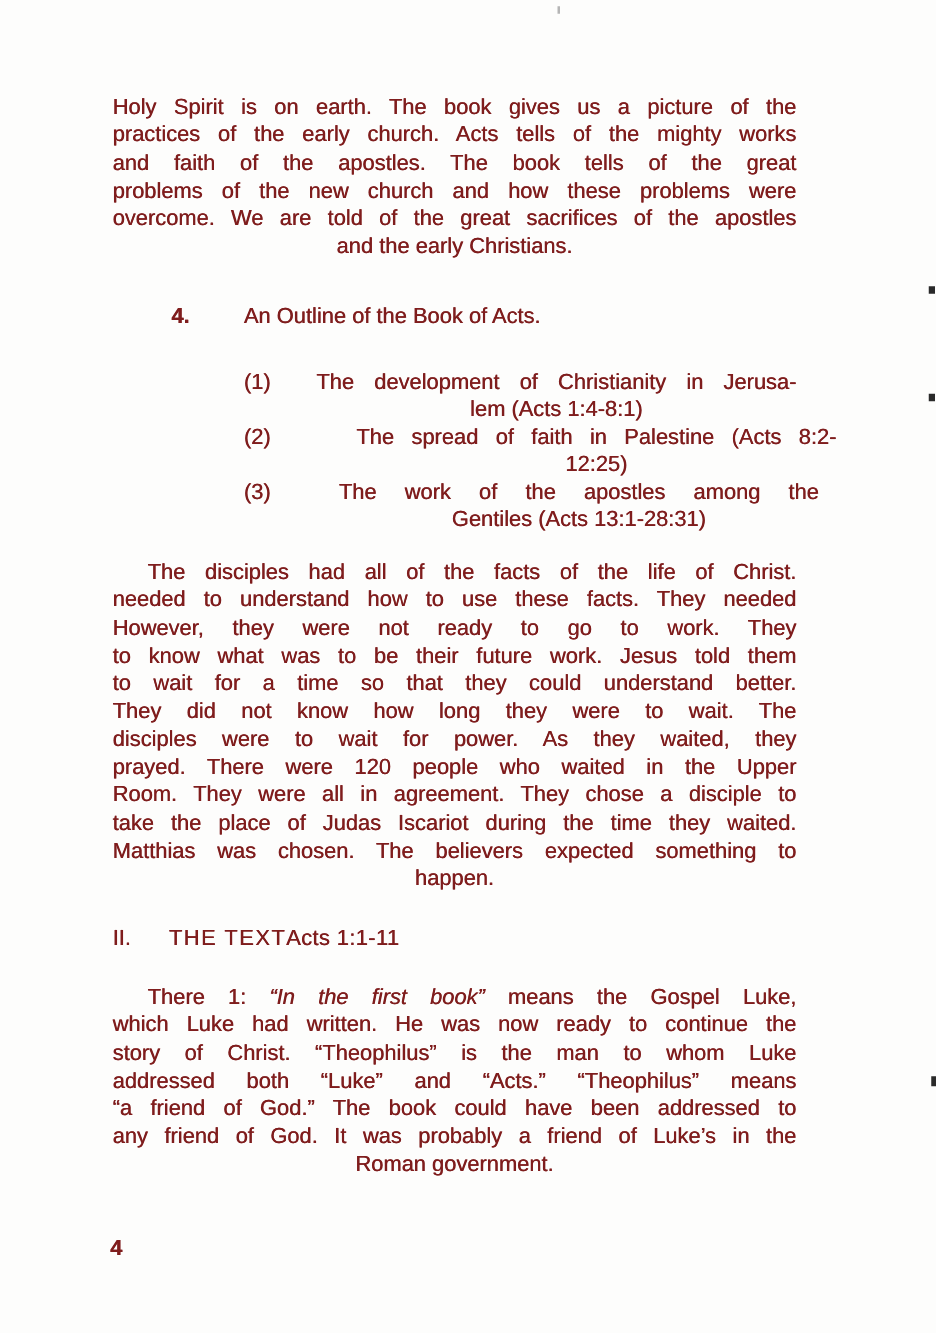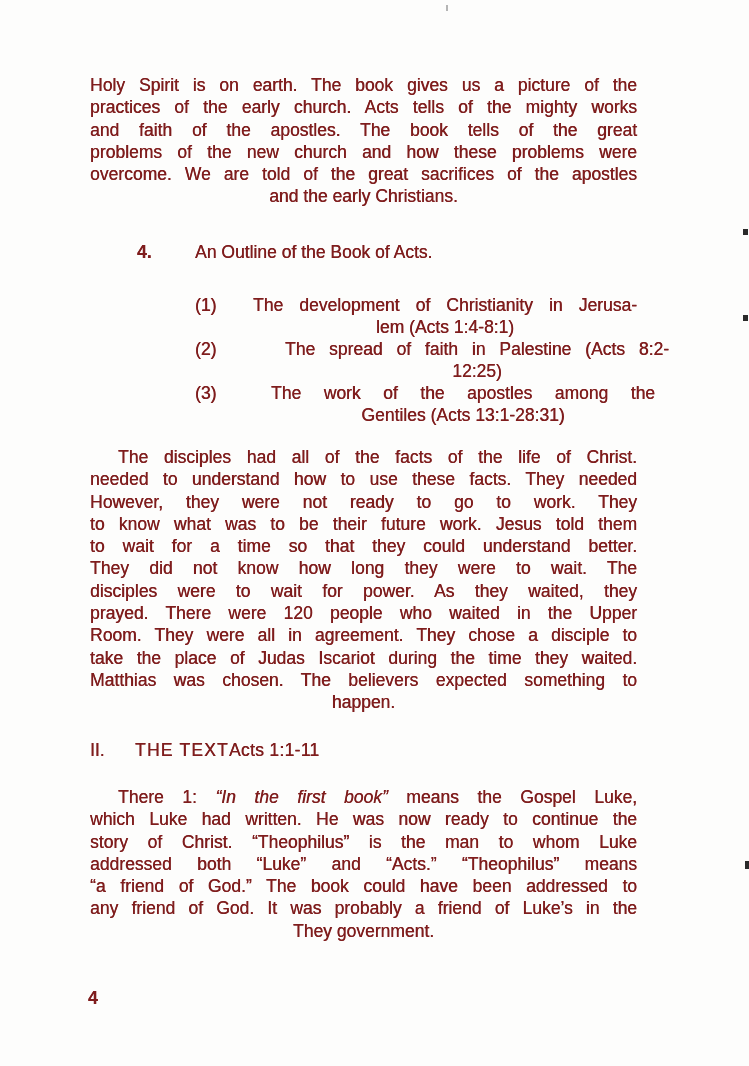--- a/index.html
+++ b/index.html
@@ -89,18 +89,18 @@
     <span style="display:inline-block; width:45px;">II.</span><span class="heading-title">THE TEXT</span><span class="heading-ref">Acts 1:1-11</span>
   </div>
 
   <div class="abs" style="left:90px; top:786px; width:547px;">
     <div class="jline indent"><span>There 1:  </span><i>“In the first book”</i><span> means the Gospel Luke,</span></div>
     <div class="jline">which Luke had written. He was now ready to continue the</div>
     <div class="jline">story of Christ. “Theophilus” is the man to whom Luke</div>
     <div class="jline">addressed both “Luke” and “Acts.” “Theophilus” means</div>
     <div class="jline">“a friend of God.” The book could have been addressed to</div>
     <div class="jline">any friend of God. It was probably a friend of Luke’s in the</div>
-    <div class="lline">They government.</div>
+    <div class="lline">Roman government.</div>
   </div>
 
   <div class="abs bold" style="left:88px; top:987px;">4</div>
 
 </div>
 
 </body></html>

